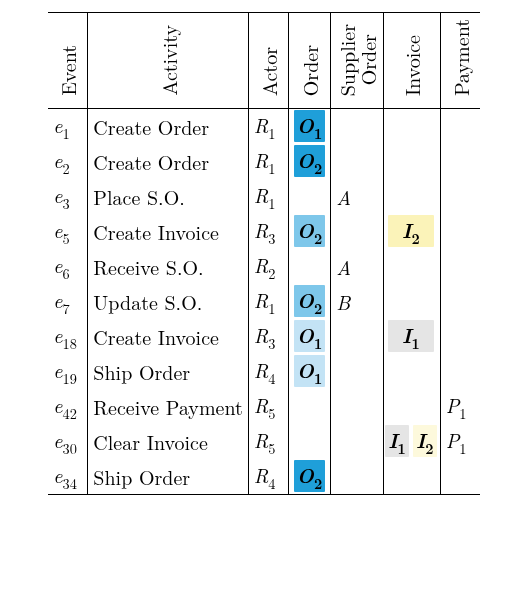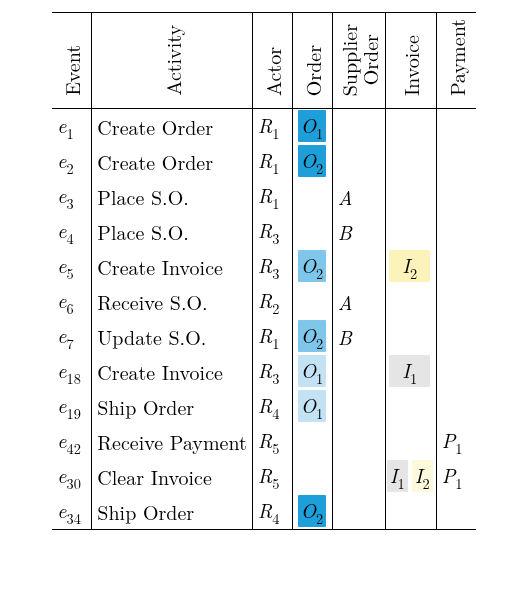--- a/index.html
+++ b/index.html
@@ -52,20 +52,21 @@
     line-height: 1.05;
     text-align: center;
     padding: 2px 0;
   }
   .ital { font-style: italic; }
   .sub { font-size: 0.72em; vertical-align: sub; position: relative; top: 0.05em; }
   .pill {
     display: inline-block;
     padding: 0 3px;
     border-radius: 1px;
+    font-weight: bold;
   }
   .o-dark   { background: #1f9fd9; }
   .o-mid    { background: #7ec7ea; }
   .o-light  { background: #c3e3f5; }
   .i-dark   { background: #e5e5e5; }
   .i-light  { background: #fbf3b9; }
   .i-vlight { background: #fdf9dc; }
   td.colgap { padding-left: 1px; padding-right: 3px; }
 </style>
 </head>
@@ -103,29 +104,20 @@
         <td class="sep-left"></td>
         <td class="sep-left colgap" colspan="2"></td>
         <td class="sep-left"></td>
       </tr>
       <tr>
         <td><span class="ital">e</span><span class="sub">3</span></td>
         <td class="sep-left">Place S.O.</td>
         <td class="sep-left"><span class="ital">R</span><span class="sub">1</span></td>
         <td class="sep-left"></td>
         <td class="sep-left"><span class="ital">A</span></td>
-        <td class="sep-left colgap" colspan="2"></td>
-        <td class="sep-left"></td>
-      </tr>
-      <tr>
-        <td><span class="ital">e</span><span class="sub">4</span></td>
-        <td class="sep-left">Place S.O.</td>
-        <td class="sep-left"><span class="ital">R</span><span class="sub">3</span></td>
-        <td class="sep-left"></td>
-        <td class="sep-left"><span class="ital">B</span></td>
         <td class="sep-left colgap" colspan="2"></td>
         <td class="sep-left"></td>
       </tr>
       <tr>
         <td><span class="ital">e</span><span class="sub">5</span></td>
         <td class="sep-left">Create Invoice</td>
         <td class="sep-left"><span class="ital">R</span><span class="sub">3</span></td>
         <td class="sep-left"><span class="pill o-mid"><span class="ital">O</span><span class="sub">2</span></span></td>
         <td class="sep-left"></td>
         <td class="sep-left colgap" colspan="2" style="text-align: center;"><span class="pill i-light">&nbsp;<span class="ital">I</span><span class="sub">2</span>&nbsp;</span></td>

